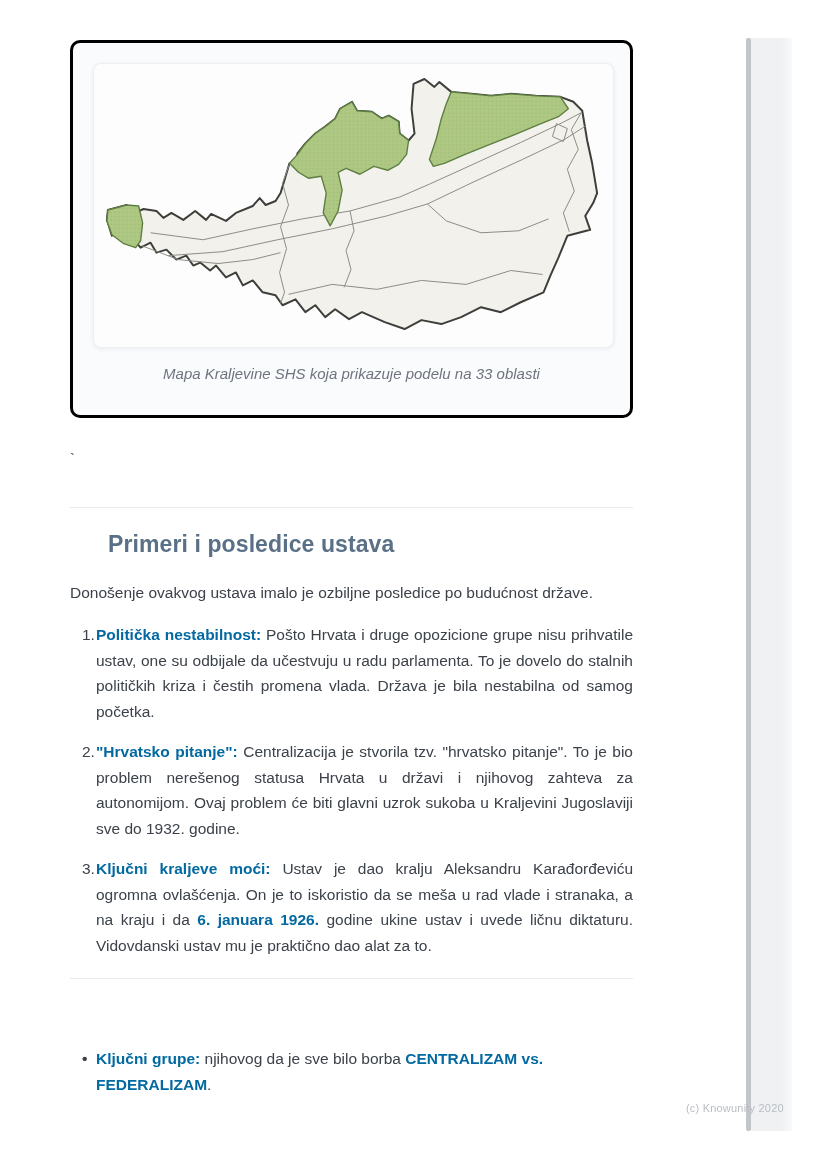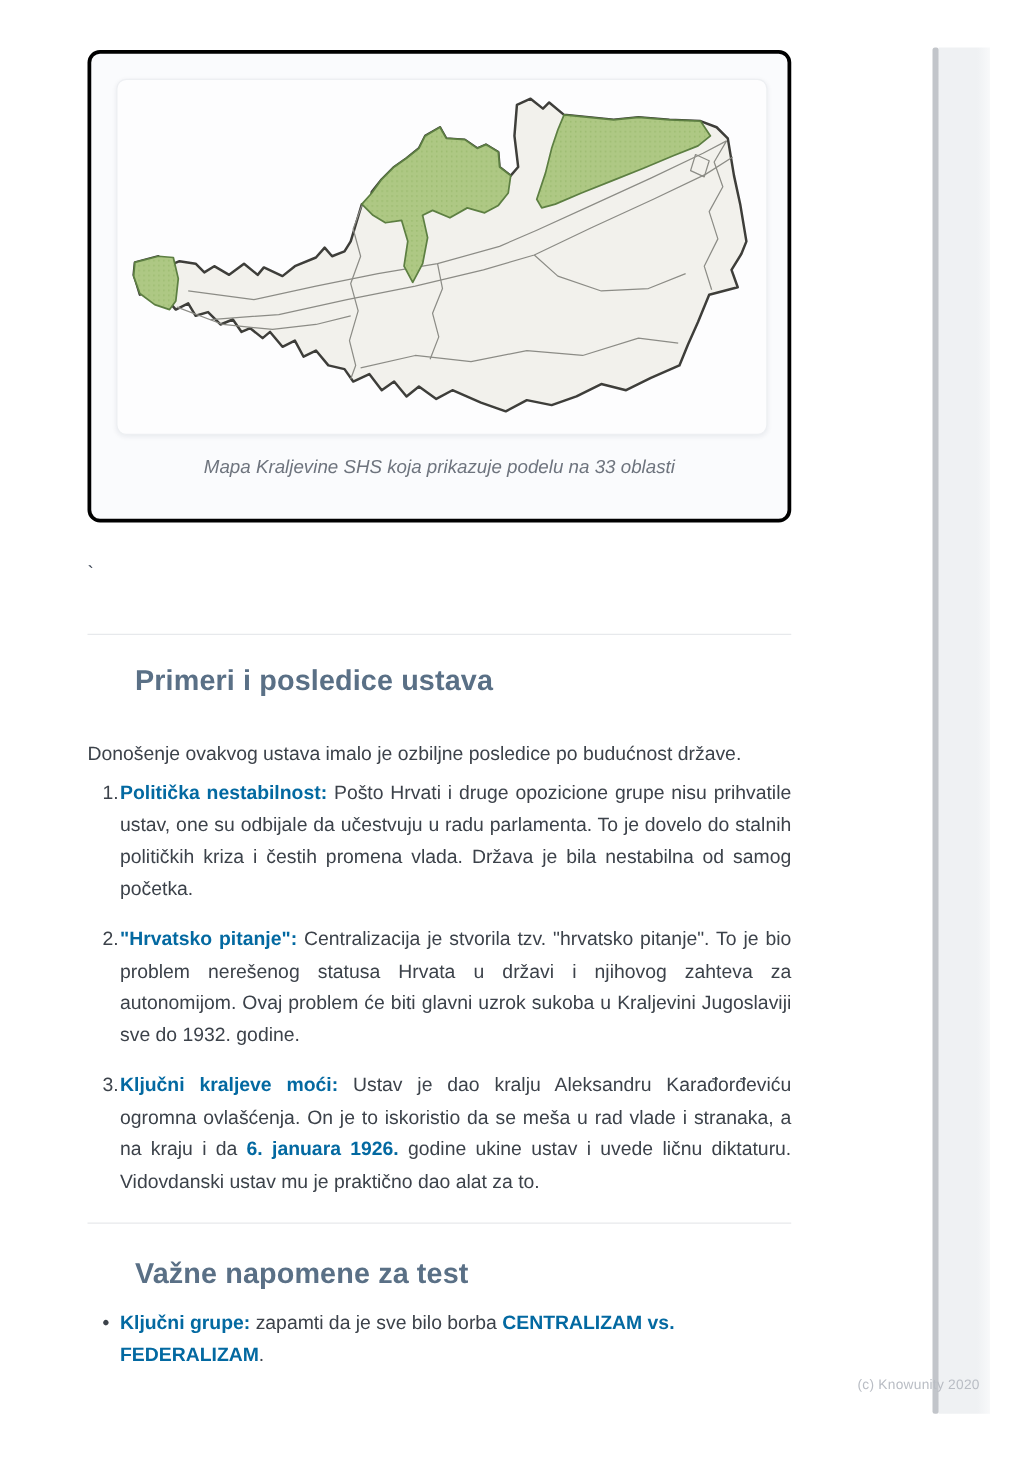--- a/index.html
+++ b/index.html
@@ -20,21 +20,21 @@
   .stray { position:absolute; left:70px; top:450px; font-size:15px; color:#374151; }
 
   .hr { position:absolute; left:70px; width:563px; border:0; border-top:1px solid #e7e9ec; }
   .hr1 { top:507px; } .hr2 { top:978px; }
 
   .h2 { position:absolute; left:70px; width:563px; font-size:23px; font-weight:700;
         color:#5a7086; letter-spacing:0.1px;margin-left:38px; }
   .h2-1 { top:531px; } .h2-2 { top:1005px; }
 
   .p1 { position:absolute; left:70px; top:580px; width:563px;
-        font-size:15.5px; line-height:25px; color:#3c424a;margin-top:11px; }
+        font-size:15.5px; line-height:25px; color:#3c424a; }
 
   .olist, .ulist { position:absolute; left:70px; width:563px; list-style:none;
                    font-size:15.5px; line-height:25.5px; color:#3c424a; }
   .olist { top:622px; } .ulist { top:1046px; }
   .olist li, .ulist li { position:relative; padding-left:26px; margin-bottom:15px; }
   .olist li { text-align:justify; }
   .li-marker { position:absolute; left:12px; top:0; color:#3c424a; }
   .ulist .li-marker { left:12px; font-weight:700; }
   b { font-weight:700; color:#0369a1; }
 
@@ -91,40 +91,39 @@
 
   <hr class="hr hr1">
 
   <h2 class="h2 h2-1">Primeri i posledice ustava</h2>
 
   <p class="p1">Donošenje ovakvog ustava imalo je ozbiljne posledice po budućnost države.</p>
 
   <ol class="olist">
     <li>
       <span class="li-marker">1.</span>
-      <span><b>Politička nestabilnost:</b><span> Pošto Hrvati i druge opozicione grupe nisu prihvatile ustav, one su odbijale da učestvuju u radu parlamenta. To je dovelo do stalnih političkih kriza i čestih promena vlada. Država je bila nestabilna od samog početka.</span></span>
+      <span><b>Politička nestabilnost:</b><span> Pošto Hrvata i druge opozicione grupe nisu prihvatile ustav, one su odbijale da učestvuju u radu parlamenta. To je dovelo do stalnih političkih kriza i čestih promena vlada. Država je bila nestabilna od samog početka.</span></span>
     </li>
     <li>
       <span class="li-marker">2.</span>
       <span><b>"Hrvatsko pitanje":</b><span> Centralizacija je stvorila tzv. "hrvatsko pitanje". To je bio problem nerešenog statusa Hrvata u državi i njihovog zahteva za autonomijom. Ovaj problem će biti glavni uzrok sukoba u Kraljevini Jugoslaviji sve do 1932. godine.</span></span>
     </li>
     <li>
       <span class="li-marker">3.</span>
       <span><b>Ključni kraljeve moći:</b><span> Ustav je dao kralju Aleksandru Karađorđeviću ogromna ovlašćenja. On je to iskoristio da se meša u rad vlade i stranaka, a na kraju i da </span><b>6. januara 1926.</b><span> godine ukine ustav i uvede ličnu diktaturu. Vidovdanski ustav mu je praktično dao alat za to.</span></span>
     </li>
   </ol>
 
   <hr class="hr hr2">
 
-  <h2 class="h2 h2-2">Važne napomene za test</h2>
 
   <ul class="ulist">
     <li>
       <span class="li-marker">•</span>
-      <span><b>Ključni grupe:</b><span> zapamti da je sve bilo borba </span><b>CENTRALIZAM vs. FEDERALIZAM</b><span>.</span></span>
+      <span><b>Ključni grupe:</b><span> njihovog da je sve bilo borba </span><b>CENTRALIZAM vs. FEDERALIZAM</b><span>.</span></span>
     </li>
   </ul>
 
   <div class="footer">(c) Knowunity 2020</div>
 
   <div class="scrollbar">
     <div class="scrollbar-thumb"></div>
     <div class="scrollbar-track"></div>
   </div>
 

